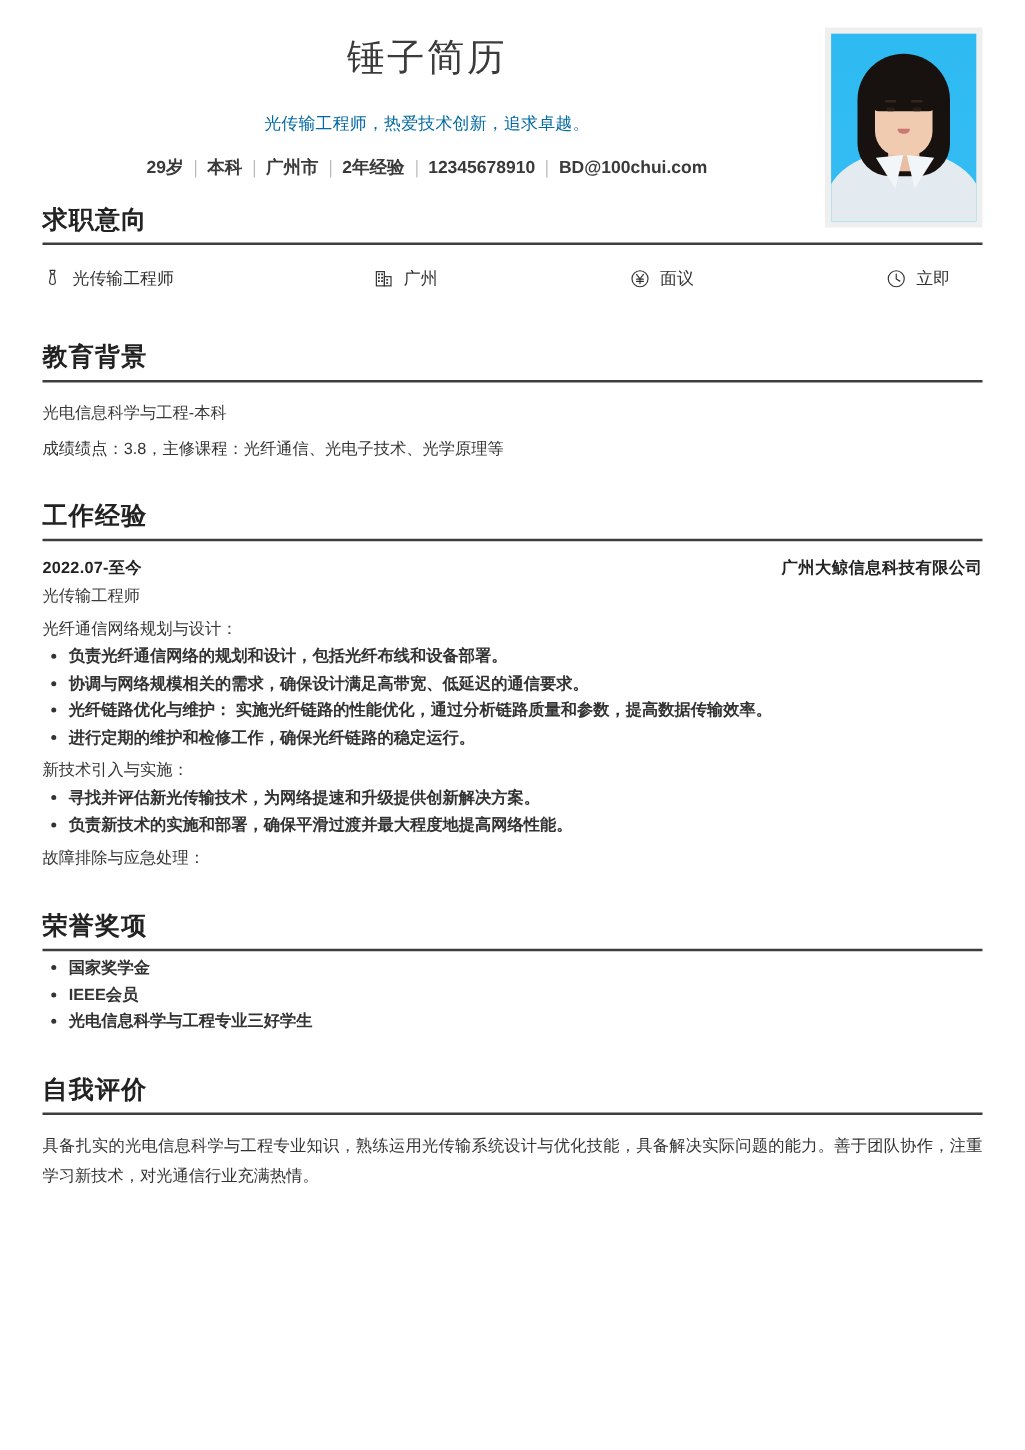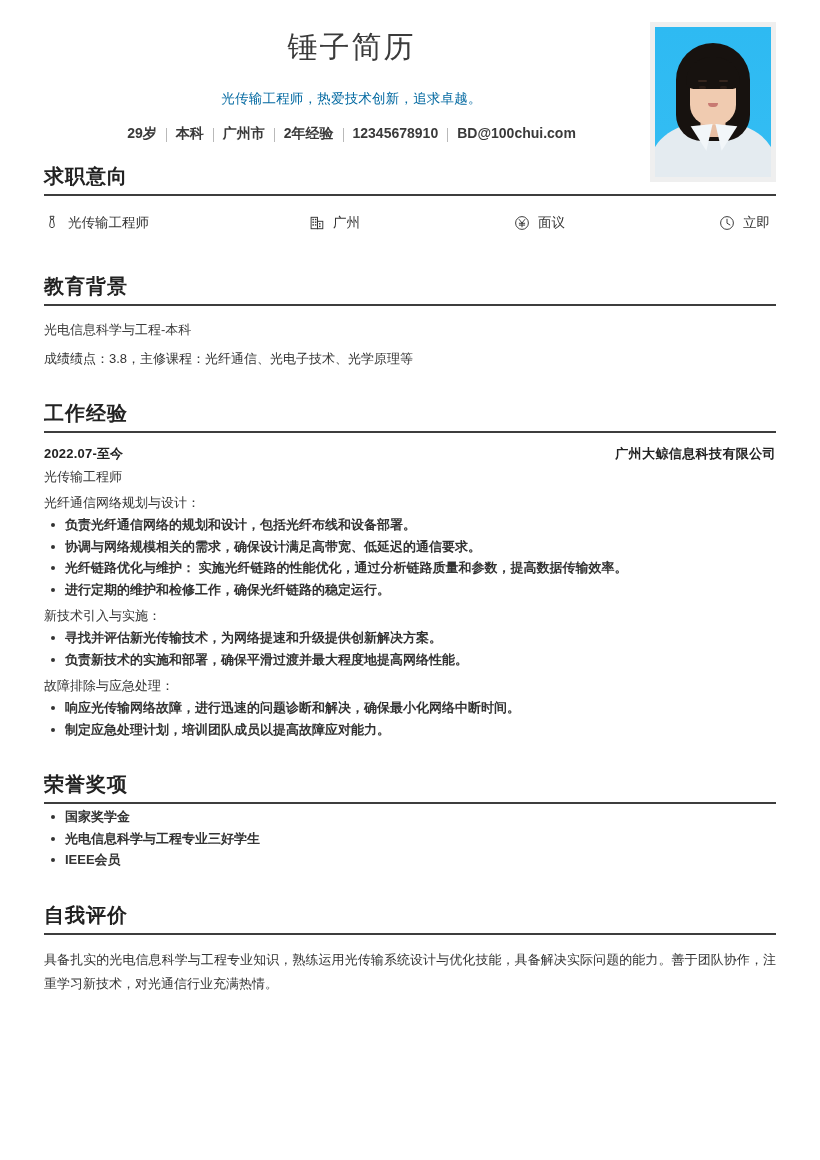--- a/index.html
+++ b/index.html
@@ -10,21 +10,21 @@
   }
   body {
     font-family: "Liberation Sans", "DejaVu Sans", sans-serif;
     color: #333333;
     position: relative;
     overflow: hidden;
   }
   .page {
     width: 820px;
     height: 1160px;
-    padding: 0 44px;
+    padding: 0 34px;
     position: relative;
   }
 
   
   .header {
     position: relative;
     height: 160px;
     padding-top: 14px;
   }
   .header-text {
@@ -374,36 +374,32 @@
         <li>进行定期的维护和检修工作，确保光纤链路的稳定运行。</li>
       </ul>
 
       <div class="para">新技术引入与实施：</div>
       <ul class="bullets">
         <li>寻找并评估新光传输技术，为网络提速和升级提供创新解决方案。</li>
         <li>负责新技术的实施和部署，确保平滑过渡并最大程度地提高网络性能。</li>
       </ul>
 
       <div class="para">故障排除与应急处理：</div>
-      <ul class="bullets">
-        <li>响应光传输网络故障，进行迅速的问题诊断和解决，确保最小化网络中断时间。</li>
-        <li>制定应急处理计划，培训团队成员以提高故障应对能力。</li>
-      </ul>
     </div>
   </div>
 
   <div class="sec-gap-md"></div>
 
   <div class="section">
     <div class="section-title">荣誉奖项</div>
     <div class="section-rule"></div>
     <ul class="bullets awards">
       <li>国家奖学金</li>
+      <li>IEEE会员</li>
       <li>光电信息科学与工程专业三好学生</li>
-      <li>IEEE会员</li>
     </ul>
   </div>
 
   <div class="sec-gap-md"></div>
 
   <div class="section">
     <div class="section-title">自我评价</div>
     <div class="section-rule"></div>
     <div class="summary">具备扎实的光电信息科学与工程专业知识，熟练运用光传输系统设计与优化技能，具备解决实际问题的能力。善于团队协作，注重学习新技术，对光通信行业充满热情。</div>
   </div>

